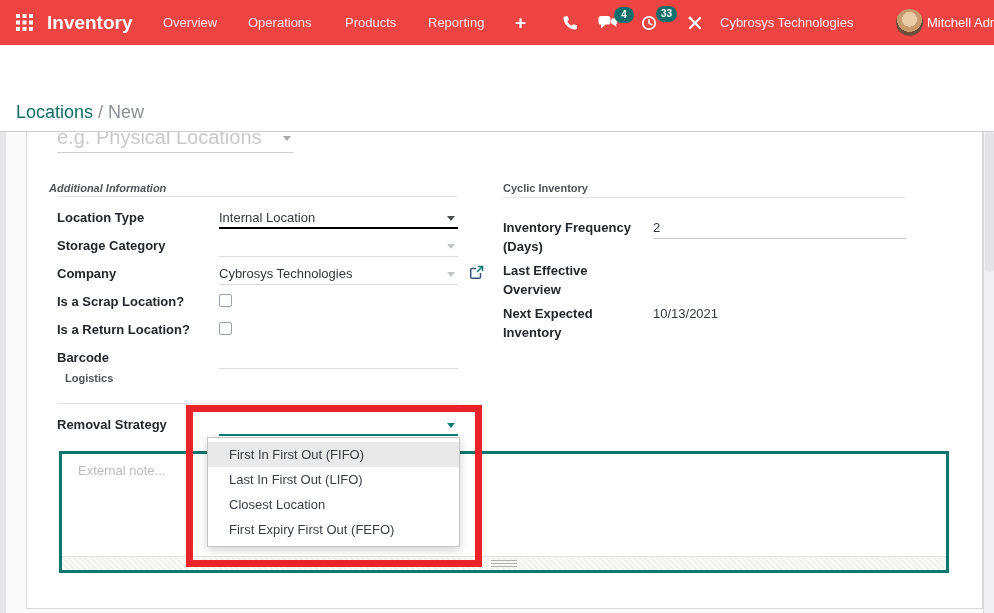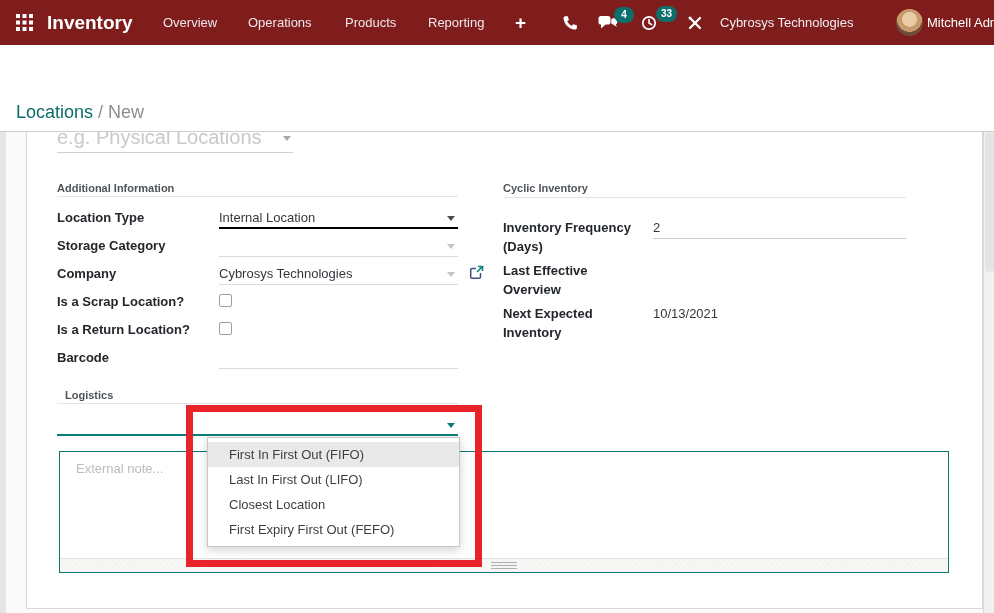--- a/index.html
+++ b/index.html
@@ -1,21 +1,21 @@
 <!DOCTYPE html>
 <html><head>
 <meta charset="utf-8">
 <style>
   * { margin:0; padding:0; box-sizing:border-box; }
   html,body { width:994px; height:613px; }
   body { font-family:"Liberation Sans", sans-serif; background:#fff; position:relative; overflow:hidden; }
   #page { position:absolute; left:0; top:0; width:994px; height:613px; overflow:hidden; background:#fff; }
 
   
-  #topbar { position:absolute; left:0; top:0; width:994px; height:45px; background:#7f1d1d; overflow:hidden; }
+  #topbar { position:absolute; left:0; top:0; width:994px; height:45px; background:#ef4444; overflow:hidden; }
   #topbar .abs { position:absolute; }
   .appname { color:#fff; font-size:19px; font-weight:bold; line-height:45px; }
   .menu-item { color:#efe7ec; font-size:13px; line-height:45px; cursor:pointer; }
   .systray-icon { display:flex; align-items:center; justify-content:center; }
   .badge { position:absolute; min-width:20px; height:16px; padding:0 5px; background:#0d6f6b; border-radius:9px;
            color:#fff; font-size:10px; line-height:16px; text-align:center; font-weight:bold; }
   .plus-glyph { color:#fff; font-size:19px; font-weight:bold; line-height:45px; }
   .company-name { color:#f2ecf0; font-size:13px; line-height:45px; }
   .avatar { width:27px; height:27px; border-radius:50%;
             background: radial-gradient(circle at 50% 38%, #e9cba6 0 34%, #c79a6d 35% 58%, #6e4e38 59% 100%); }
@@ -68,21 +68,21 @@
   .frow2 .flabel2 { width:128px; margin-right:22px; font-size:13px; font-weight:bold; color:#23272b; line-height:19px; cursor:default; }
   .frow2 .fvalue2 { flex:1; min-height:21px; font-size:13px; color:#33383d; line-height:19px; }
 
   
   #removal-dropdown { position:absolute; left:180px; top:305px; width:253px; background:#fff; border:1px solid #c6c6c6;
                       box-shadow:0 3px 9px rgba(0,0,0,.18); padding:4px 0; z-index:20; }
   #removal-dropdown .option { height:25px; line-height:25px; padding-left:21px; font-size:13px; color:#3a3f44; cursor:pointer; }
   #removal-dropdown .option.active { background:#e9e9e9; }
 
   
-  #note-box { position:absolute; left:32px; top:319px; width:890px; height:122px; border:1px solid #0f766e; background:#fff; }
+  #note-box { position:absolute; left:32px; top:319px; width:890px; height:122px; border:3px solid #0f766e; background:#fff; }
   #note-box .ph { position:absolute; left:16px; top:9px; font-size:13px; color:#bcbcbc; }
   #note-resize { position:absolute; left:0; bottom:0; width:100%; height:14px; border-top:1px solid #e2e2e0;
                  background:repeating-linear-gradient(45deg,#f3f3f1 0 2px,#f8f8f6 2px 4px);
                  display:flex; align-items:center; justify-content:center; cursor:ns-resize; }
   .grip { width:26px; height:7px; border-top:1px solid #aeaeae; border-bottom:1px solid #aeaeae; position:relative; }
   .grip:after { content:""; position:absolute; left:0; top:2px; width:100%; height:1px; background:#aeaeae; }
 
   
   #highlight-box { position:absolute; left:186px; top:405px; width:296px; height:162px;
                    border:7px solid #e8242a; z-index:40; pointer-events:none; }
@@ -168,21 +168,21 @@
   <div id="content">
     <div id="left-strip"></div>
 
     <div id="sheet">
 
       <div id="name-field">
         <div class="ph">e.g. Physical Locations</div>
         <div class="caret gray"></div>
       </div>
 
-      <div class="section-title" style="position:absolute; left:30px; top:50px;">Additional Information</div>
+      <div class="section-title" style="position:absolute; left:22px; top:50px;font-style:italic;">Additional Information</div>
       <div class="hr" style="position:absolute; left:30px; top:64px; width:401px;"></div>
 
       <div style="position:absolute; left:30px; top:76px; width:401px;">
 
         <div class="frow">
           <div class="flabel">Location Type</div>
           <div class="fvalue u-dark">
             <span>Internal Location</span>
             <div class="caret"></div>
           </div>
@@ -226,24 +226,25 @@
         </div>
 
         <div class="frow">
           <div class="flabel">Barcode</div>
           <div class="fvalue u-light">
             <span></span>
           </div>
         </div>
       </div>
 
-      <div class="section-title" style="position:absolute; left:30px; top:257px;padding-left:8px;">Logistics</div>
+      <div class="section-title" style="position:absolute; left:30px; top:240px;padding-left:8px;">Logistics</div>
       <div class="hr" style="position:absolute; left:30px; top:271px; width:401px;"></div>
 
       <div class="frow" style="position:absolute; left:30px; top:283px; width:401px;">
+        <div class="flabel">Removal Strategy</div>
         <div class="fvalue u-teal">
           <span></span>
           <div class="caret teal"></div>
         </div>
       </div>
 
       <div id="removal-dropdown">
         <div class="option active">First In First Out (FIFO)</div>
         <div class="option">Last In First Out (LIFO)</div>
         <div class="option">Closest Location</div>

